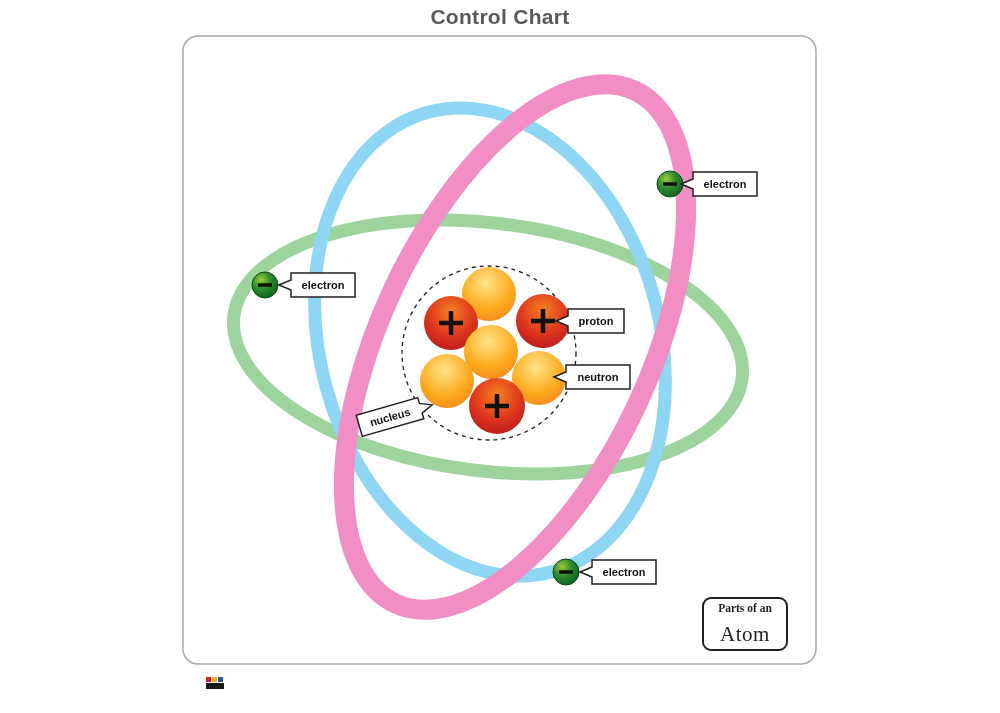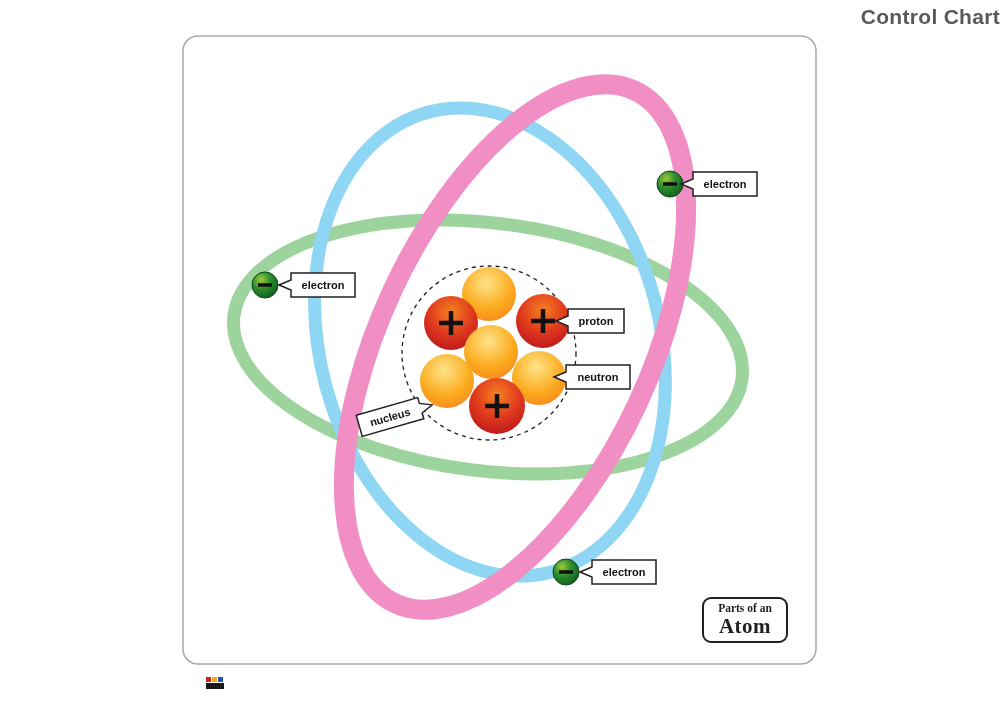--- a/index.html
+++ b/index.html
@@ -1,25 +1,25 @@
 <!DOCTYPE html>
 <html><head>
 <meta charset="utf-8">
 <style>
   html,body{margin:0;padding:0;background:#ffffff;}
   .page{position:relative;width:1000px;height:713px;background:#ffffff;overflow:hidden;
         font-family:"Liberation Sans",sans-serif;}
   .diagram-svg{position:absolute;left:0;top:0;}
-  .title{position:absolute;top:5px;left:0;width:100%;text-align:right;
+  .title{position:absolute;top:5px;left:0;width:100%;text-align:center;
          font-weight:bold;font-size:21px;letter-spacing:.3px;color:#58595b;}
   .badge{position:absolute;left:702px;top:597px;width:86px;box-sizing:border-box;
          border:2.5px solid #231f20;border-radius:9px;background:#fff;text-align:center;
          padding:3px 10px 4px;font-family:"Liberation Serif",serif;color:#231f20;}
   .badge-line1{font-size:11.5px;font-weight:bold;line-height:1.1;}
-  .badge-line2{font-size:21px;font-weight:bold;line-height:1;margin-top:1px;letter-spacing:.5px;}
+  .badge-line2{font-size:21px;font-weight:normal;line-height:1;margin-top:9px;letter-spacing:.5px;}
   .logo{position:absolute;left:206px;top:677px;width:18px;height:13px;}
   .logo-top{display:flex;gap:1px;height:5px;}
   .logo-top span{display:block;width:5px;height:5px;}
   .lr{background:#d22027;} .ly{background:#f5a81c;} .lb{background:#2356a8;}
   .logo-bottom{height:6px;background:#1a1a1a;margin-top:1px;}
   text.lbl{font-family:"Liberation Sans",sans-serif;font-size:11px;font-weight:bold;fill:#111;}
 </style>
 </head>
 <body>
 

